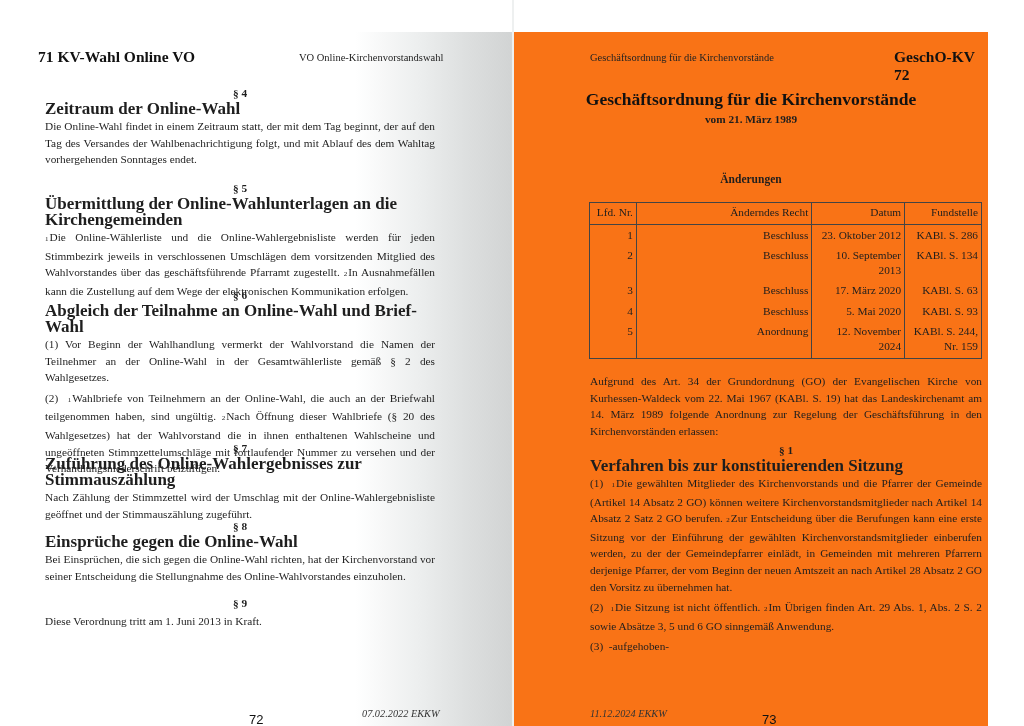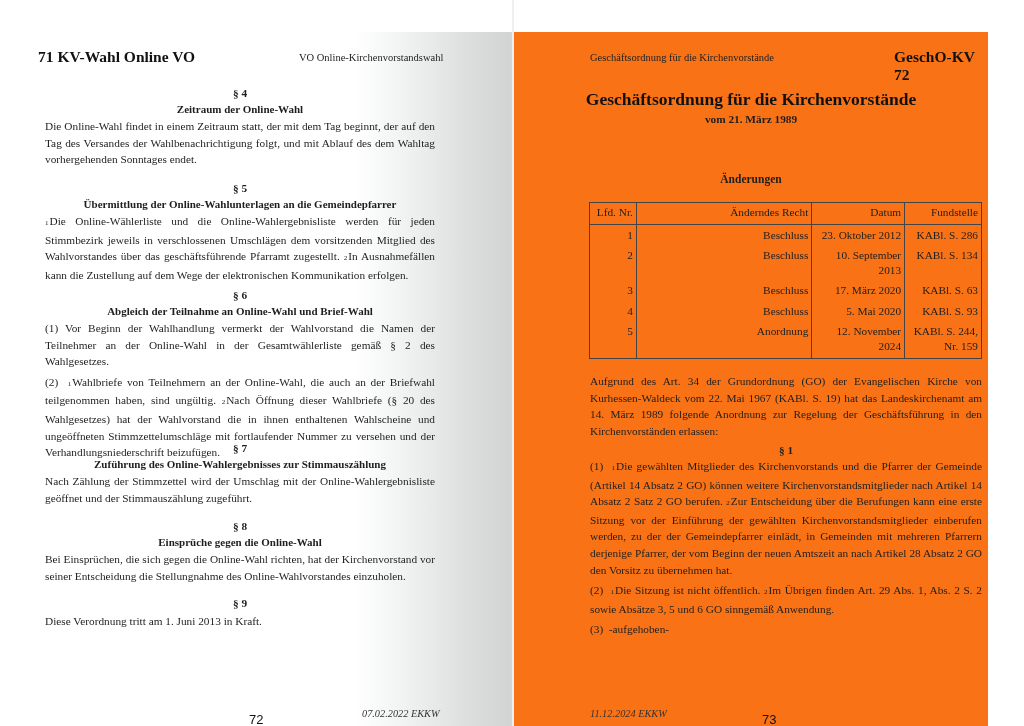--- a/index.html
+++ b/index.html
@@ -15,21 +15,21 @@
     background: linear-gradient(to right, #ffffff 0px, #ffffff 355px, #eceeee 420px, #dcdede 470px, #d2d4d4 510px, #d6d8d8 513px);
   }
   .page-right { left: 514px; width: 474px; background: #f97316; }
   .gutter-line { position: absolute; left: 512px; top: 0; width: 2px; height: 726px; background: #eef0f0; }
 
   .run-head-big { position: absolute; font-weight: bold; font-size: 15.5px; color: #111; }
   .run-head-small { position: absolute; font-size: 10.5px; color: #222; }
 
   .block { position: absolute; font-size: 11.3px; line-height: 16.6px; }
   .para-num { text-align: center; font-weight: bold; font-size: 11.3px; line-height: 15px; }
-  .para-title { text-align: center; font-weight: bold; font-size: 11px; line-height: 16px; margin-bottom: 1px; }
+  .para-title { text-align: left; font-weight: bold; font-size: 17px; line-height: 16px; margin-bottom: 1px; }
   .body-text { text-align: justify; text-align-last: left; }
   .body-text p { margin: 0 0 4px 0; }
   sub.sn { font-size: 7px; vertical-align: baseline; position: relative; top: -0px; margin-right: 1px; }
 
   .page-number { position: absolute; font-family: "Liberation Sans", "DejaVu Sans", sans-serif; font-size: 13px; color: #111; }
   .footer-date { position: absolute; font-style: italic; font-size: 10.3px; color: #333; }
 
   .doc-title { position: absolute; left: 0; width: 100%; text-align: center; }
   .title-main { font-weight: bold; font-size: 17.5px; line-height: 22px; color: #111; }
   .title-sub { font-weight: bold; font-size: 11.3px; line-height: 18px; }
@@ -57,21 +57,21 @@
   <div class="block" style="left:45px; top:54px; width:390px;">
     <div class="para-num">§ 4</div>
     <div class="para-title">Zeitraum der Online-Wahl</div>
     <div class="body-text">
         <p>Die Online-Wahl findet in einem Zeitraum statt, der mit dem Tag beginnt, der auf den Tag des Versandes der Wahlbenachrichtigung folgt, und mit Ablauf des dem Wahltag vorhergehenden Sonntages endet.</p>
       </div>
   </div>
 
   <div class="block" style="left:45px; top:149px; width:390px;">
     <div class="para-num">§ 5</div>
-    <div class="para-title">Übermittlung der Online-Wahlunterlagen an die Gemeindepfarrer</div>
+    <div class="para-title">Übermittlung der Online-Wahlunterlagen an die Kirchengemeinden</div>
     <div class="body-text">
         <p><sub class="sn">1</sub><span>Die Online-Wählerliste und die Online-Wahlergebnisliste werden für jeden Stimmbezirk jeweils in verschlossenen Umschlägen dem vorsitzenden Mitglied des Wahlvorstandes über das geschäftsführende Pfarramt zugestellt. </span><sub class="sn">2</sub><span>In Ausnahmefällen kann die Zustellung auf dem Wege der elektronischen Kommunikation erfolgen.</span></p>
       </div>
   </div>
 
   <div class="block" style="left:45px; top:256px; width:390px;">
     <div class="para-num">§ 6</div>
     <div class="para-title">Abgleich der Teilnahme an Online-Wahl und Brief-Wahl</div>
     <div class="body-text">
       <p>(1)  Vor Beginn der Wahlhandlung vermerkt der Wahlvorstand die Namen der Teilnehmer an der Online-Wahl in der Gesamtwählerliste gemäß § 2 des Wahlgesetzes.</p>
@@ -167,20 +167,21 @@
       </tr>
     </tbody>
   </table>
 
   <div class="block body-text" style="left:76px; top:341px; width:392px;">
     <p>Aufgrund des Art. 34 der Grundordnung (GO) der Evangelischen Kirche von Kurhessen-Waldeck vom 22. Mai 1967 (KABl. S. 19) hat das Landeskirchenamt am 14. März 1989 folgende Anordnung zur Regelung der Geschäftsführung in den Kirchenvorständen erlassen:</p>
   </div>
 
   <div class="block" style="left:76px; top:411px; width:392px;">
     <div class="para-num">§ 1</div>
+    <div class="para-title">Verfahren bis zur konstituierenden Sitzung</div>
     <div class="body-text">
       <p><span style="white-space:pre;">(1)  </span><sub class="sn">1</sub><span>Die gewählten Mitglieder des Kirchenvorstands und die Pfarrer der Gemeinde (Artikel 14 Absatz 2 GO) können weitere Kirchenvorstandsmitglieder nach Artikel 14 Absatz 2 Satz 2 GO berufen. </span><sub class="sn">2</sub><span>Zur Entscheidung über die Berufungen kann eine erste Sitzung vor der Einführung der gewählten Kirchenvorstandsmitglieder einberufen werden, zu der der Gemeindepfarrer einlädt, in Gemeinden mit mehreren Pfarrern derjenige Pfarrer, der vom Beginn der neuen Amtszeit an nach Artikel 28 Absatz 2 GO den Vorsitz zu übernehmen hat.</span></p>
       <p><span style="white-space:pre;">(2)  </span><sub class="sn">1</sub><span>Die Sitzung ist nicht öffentlich. </span><sub class="sn">2</sub><span>Im Übrigen finden Art. 29 Abs. 1, Abs. 2 S. 2 sowie Absätze 3, 5 und 6 GO sinngemäß Anwendung.</span></p>
       <p style="white-space:pre;">(3)  -aufgehoben-</p>
     </div>
   </div>
 
   <div class="footer-date" style="left:76px; top:676px;">11.12.2024 EKKW</div>
   <div class="page-number" style="left:248px; top:680px;">73</div>
 </div>

